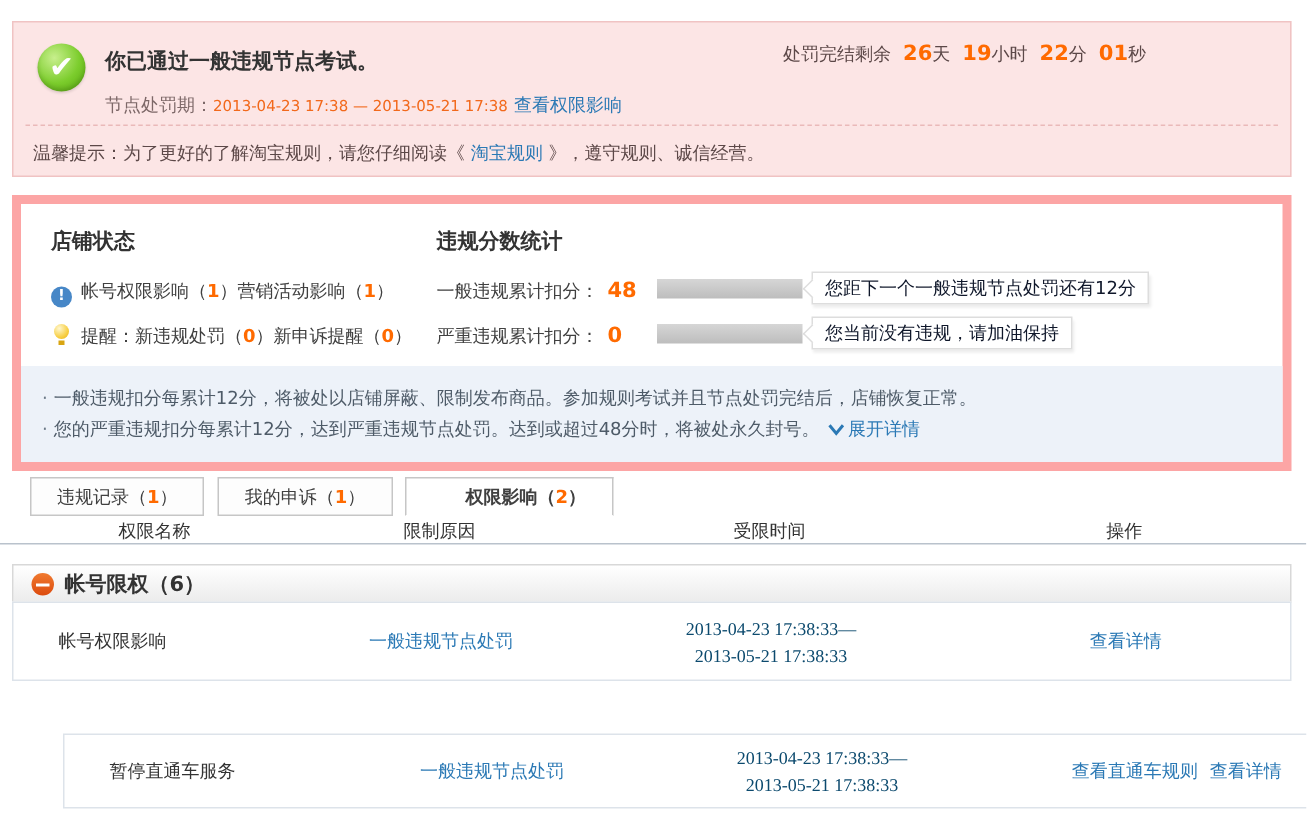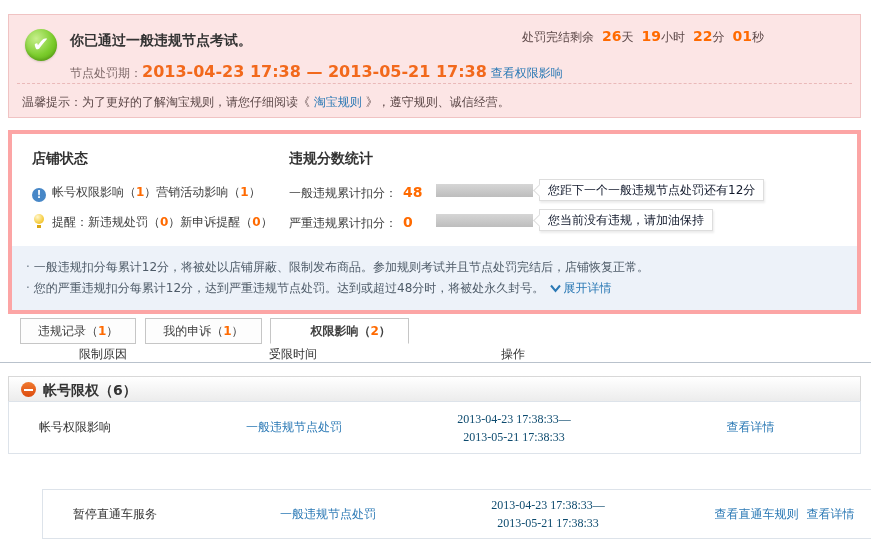--- a/index.html
+++ b/index.html
@@ -13,28 +13,28 @@
   .banner{position:absolute;top:14px;left:8px;width:853px;height:104px;box-sizing:border-box;
           background:#fce5e5;border:1px solid #f0c3c3;}
   .check-icon{position:absolute;left:16px;top:14px;width:32px;height:32px;border-radius:50%;
           background:radial-gradient(circle at 35% 30%,#c8ef8d,#7ccd2d 55%,#55a50c);
           color:#fff;font-size:20px;font-weight:bold;text-align:center;line-height:31px;
           box-shadow:inset 0 -2px 3px rgba(0,0,0,.15),0 1px 2px rgba(0,0,0,.15);}
   .banner-title{position:absolute;left:61px;top:17px;font-size:14px;font-weight:bold;color:#333;}
   .countdown{position:absolute;top:13px;right:96px;color:#5c4848;}
   .countdown b{color:#ff6a00;font-size:14px;margin-left:8px;}
   .period-row{position:absolute;left:61px;top:47px;color:#7d6868;}
-  .period-dates{color:#f2691c;font-weight:bold;font-size:16px;}
+  .period-dates{color:#f2691c;font-weight:normal;font-size:10px;}
   .period-row a{margin-left:4px;}
   .banner-divider{position:absolute;left:8px;right:8px;top:68px;border-top:1px dashed #eab9b9;}
   .tip-row{position:absolute;left:13px;top:79px;color:#5c4848;}
 
   
   .panel{position:absolute;top:130px;left:8px;width:853px;height:184px;box-sizing:border-box;
-         background:#fff;border:4px solid #fca5a5;}
+         background:#fff;border:6px solid #fca5a5;}
   .panel-h{position:absolute;top:16px;font-size:14px;font-weight:bold;color:#333;}
   .shop-title{left:20px;}
   .score-title{left:277px;}
   .status-line{position:absolute;left:20px;white-space:nowrap;}
   .line1{top:50px;}
   .line2{top:80px;}
   .ic-alert{display:inline-block;width:14px;height:14px;border-radius:50%;background:#4787c7;
             color:#fff;font-size:10px;font-weight:bold;text-align:center;line-height:14px;
             vertical-align:-2px;margin-right:6px;}
   .ic-bulb{display:inline-block;position:relative;width:14px;height:14px;vertical-align:-2px;margin-right:6px;}
@@ -139,20 +139,21 @@
     </div>
   </div>
 
   <div class="tabs">
     <span class="tab"><span>违规记录（</span><span class="cnt">1</span><span>）</span></span>
     <span class="tab"><span>我的申诉（</span><span class="cnt">1</span><span>）</span></span>
     <span class="tab active"><span>权限影响（</span><span class="cnt">2</span><span>）</span></span>
   </div>
 
   <div class="thead grid-cols">
+    <div>权限名称</div>
     <div>限制原因</div>
     <div>受限时间</div>
     <div>操作</div>
   </div>
   <div class="hr-line"></div>
 
   <div class="sec-bar sec1"><span class="ic-minus"><i></i></span><span class="sec-title">帐号限权（6）</span></div>
 
   <div class="trow row1 grid-cols">
     <div class="cell-name">帐号权限影响</div>

